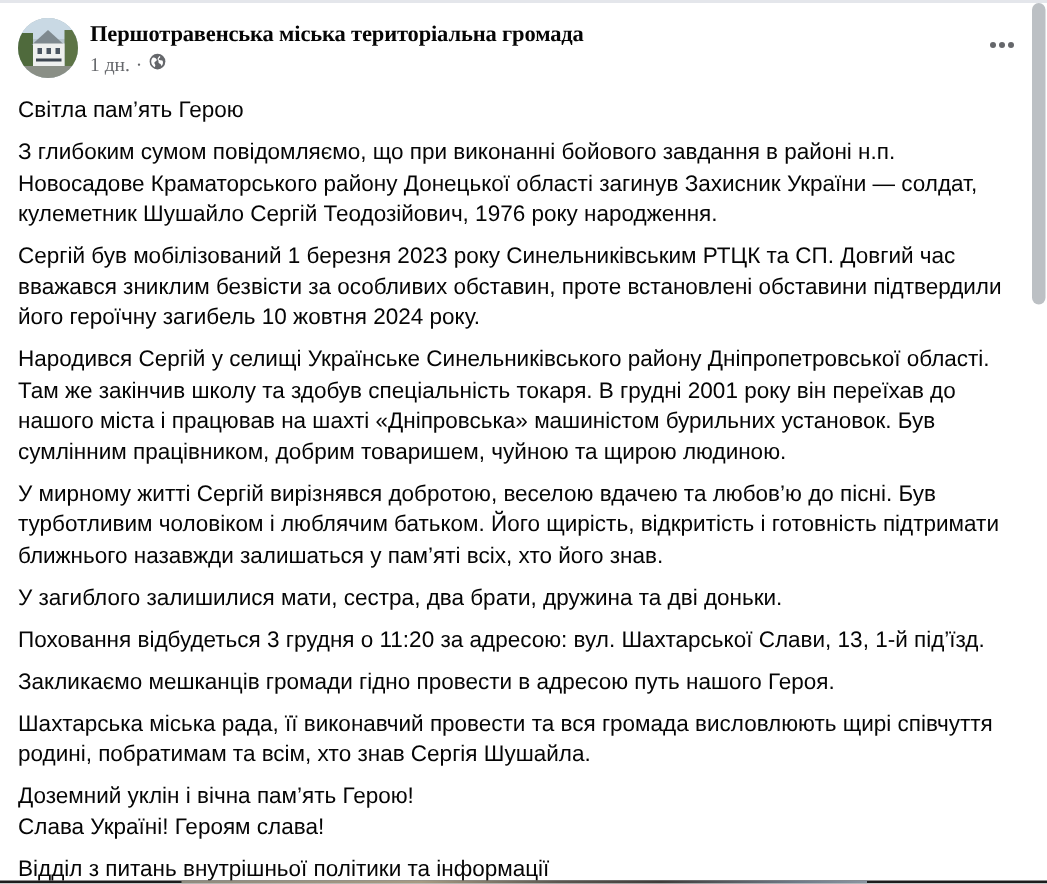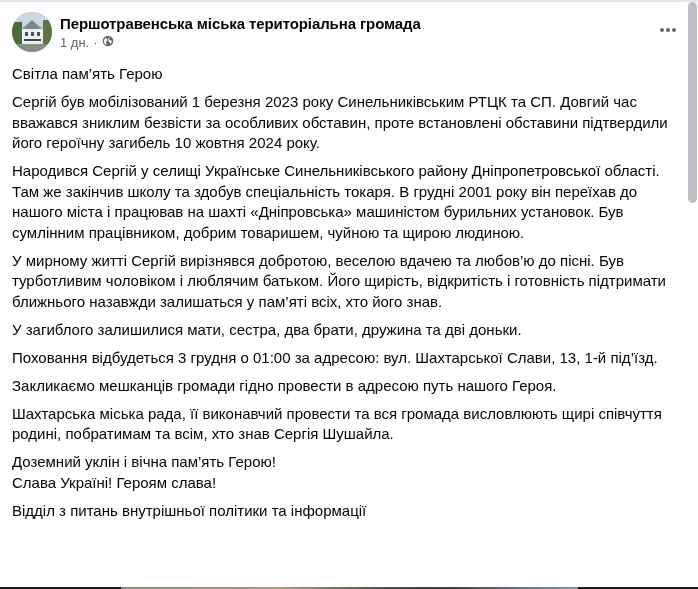--- a/index.html
+++ b/index.html
@@ -5,21 +5,21 @@
   html, body { margin: 0; padding: 0; }
   body {
     width: 698px; height: 589px; overflow: hidden;
     background: #ffffff;
     font-family: "Liberation Sans", "DejaVu Sans", sans-serif;
     color: #050505;
     position: relative;
   }
   .top-border { position: absolute; left: 0; top: 0; width: 698px; height: 2px; background: #e4e6eb; }
   .post { position: absolute; left: 0; top: 2px; width: 686px; }
-  .header { position: absolute; left: 12px; top: 10px; height: 40px; display: flex; align-items: center; }
+  .header { position: absolute; left: 12px; top: 10px; height: 40px; display: flex; align-items: center; font-family: Liberation Serif, serif; }
   .avatar {
     width: 40px; height: 40px; border-radius: 50%; overflow: hidden;
     background: #cfd6d0; position: relative; flex: 0 0 40px;
   }
   .avatar svg { display: block; }
   .hdr-text { margin-left: 8px; display: flex; flex-direction: column; }
   .page-name { font-size: 15px; font-weight: bold; color: #050505; line-height: 19px; letter-spacing: -0.1px; }
   .meta { display: flex; align-items: flex-start; font-size: 13px; color: #65676b; line-height: 16px; margin-top: 2px; }
   .meta .dot { margin: 0 4px; }
   .globe { width: 12px; height: 12px; display: inline-block; }
@@ -80,25 +80,26 @@
   </div>
 
   <div class="more-btn">
     <span></span>
       <span></span>
       <span></span>
   </div>
 
   <div class="body-text">
     <p>Світла пам’ять Герою</p>
+    <p>З глибоким сумом повідомляємо, що при виконанні бойового завдання в районі н.п. Новосадове Краматорського району Донецької області загинув Захисник України — солдат, кулеметник Шушайло Сергій Теодозійович, 1976 року народження.</p>
     <p>Сергій був мобілізований 1 березня 2023 року Синельниківським РТЦК та СП. Довгий час вважався зниклим безвісти за особливих обставин, проте встановлені обставини підтвердили його героїчну загибель 10 жовтня 2024 року.</p>
     <p>Народився Сергій у селищі Українське Синельниківського району Дніпропетровської області. Там же закінчив школу та здобув спеціальність токаря. В грудні 2001 року він переїхав до нашого міста і працював на шахті «Дніпровська» машиністом бурильних установок. Був сумлінним працівником, добрим товаришем, чуйною та щирою людиною.</p>
     <p>У мирному житті Сергій вирізнявся добротою, веселою вдачею та любов’ю до пісні. Був турботливим чоловіком і люблячим батьком. Його щирість, відкритість і готовність підтримати ближнього назавжди залишаться у пам’яті всіх, хто його знав.</p>
     <p>У загиблого залишилися мати, сестра, два брати, дружина та дві доньки.</p>
-    <p>Поховання відбудеться 3 грудня о 01:00 за адресою: вул. Шахтарської Слави, 13, 1-й під’їзд.</p>
+    <p>Поховання відбудеться 3 грудня о 11:20 за адресою: вул. Шахтарської Слави, 13, 1-й під’їзд.</p>
     <p>Закликаємо мешканців громади гідно провести в адресою путь нашого Героя.</p>
     <p>Шахтарська міська рада, її виконавчий провести та вся громада висловлюють щирі співчуття родині, побратимам та всім, хто знав Сергія Шушайла.</p>
     <p>Доземний уклін і вічна пам’ять Герою!
 Слава Україні! Героям слава!</p>
     <p>Відділ з питань внутрішньої політики та інформації</p>
   </div>
 </div>
 
 <div class="scrollbar"></div>
 

